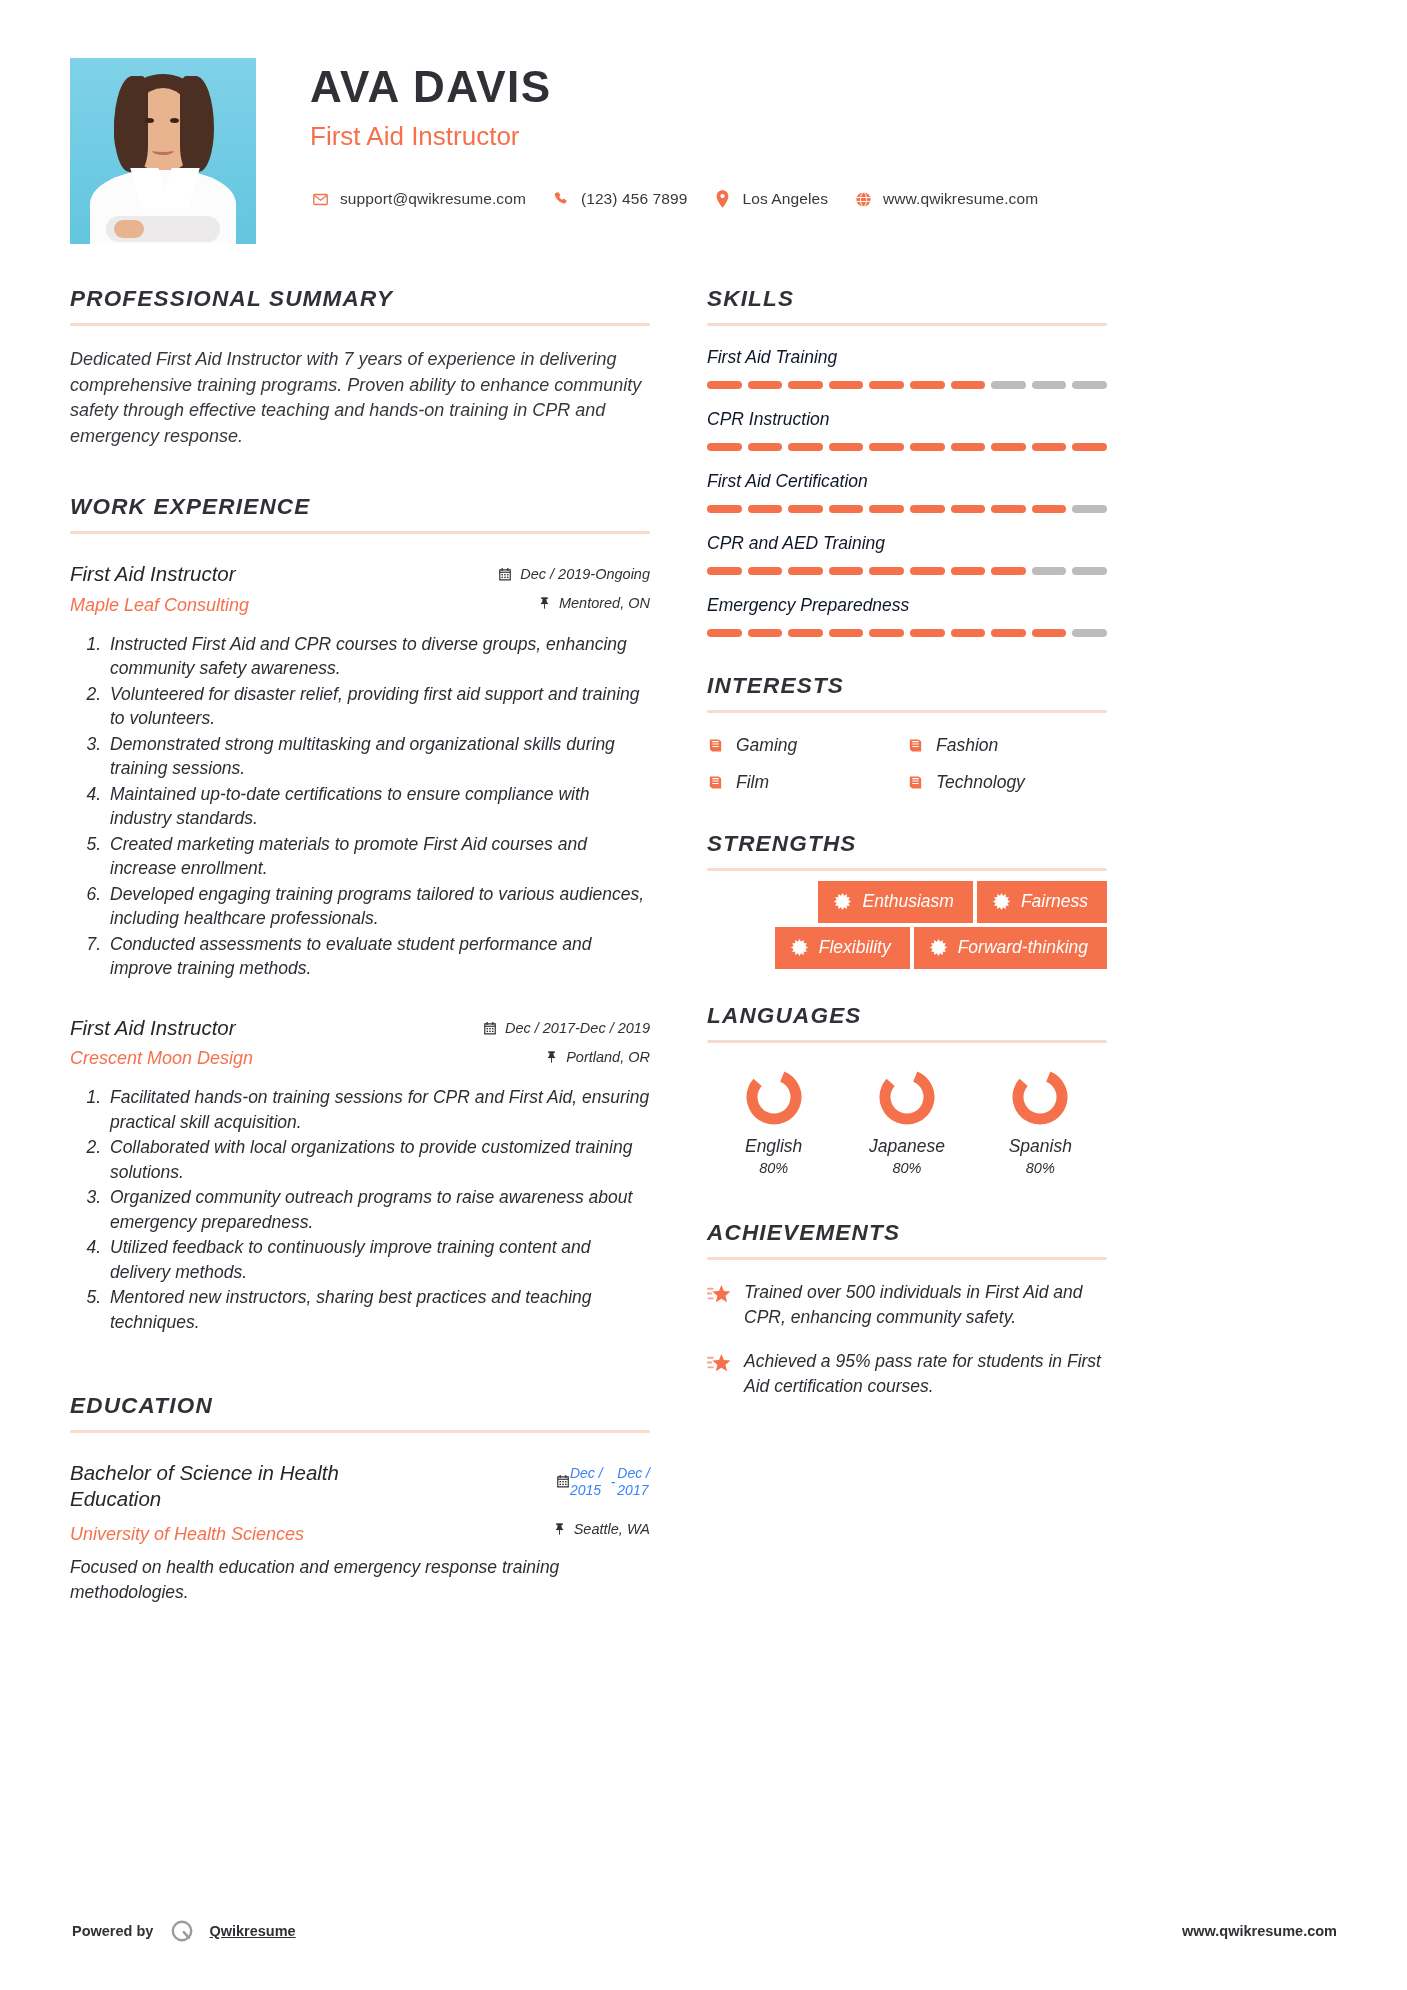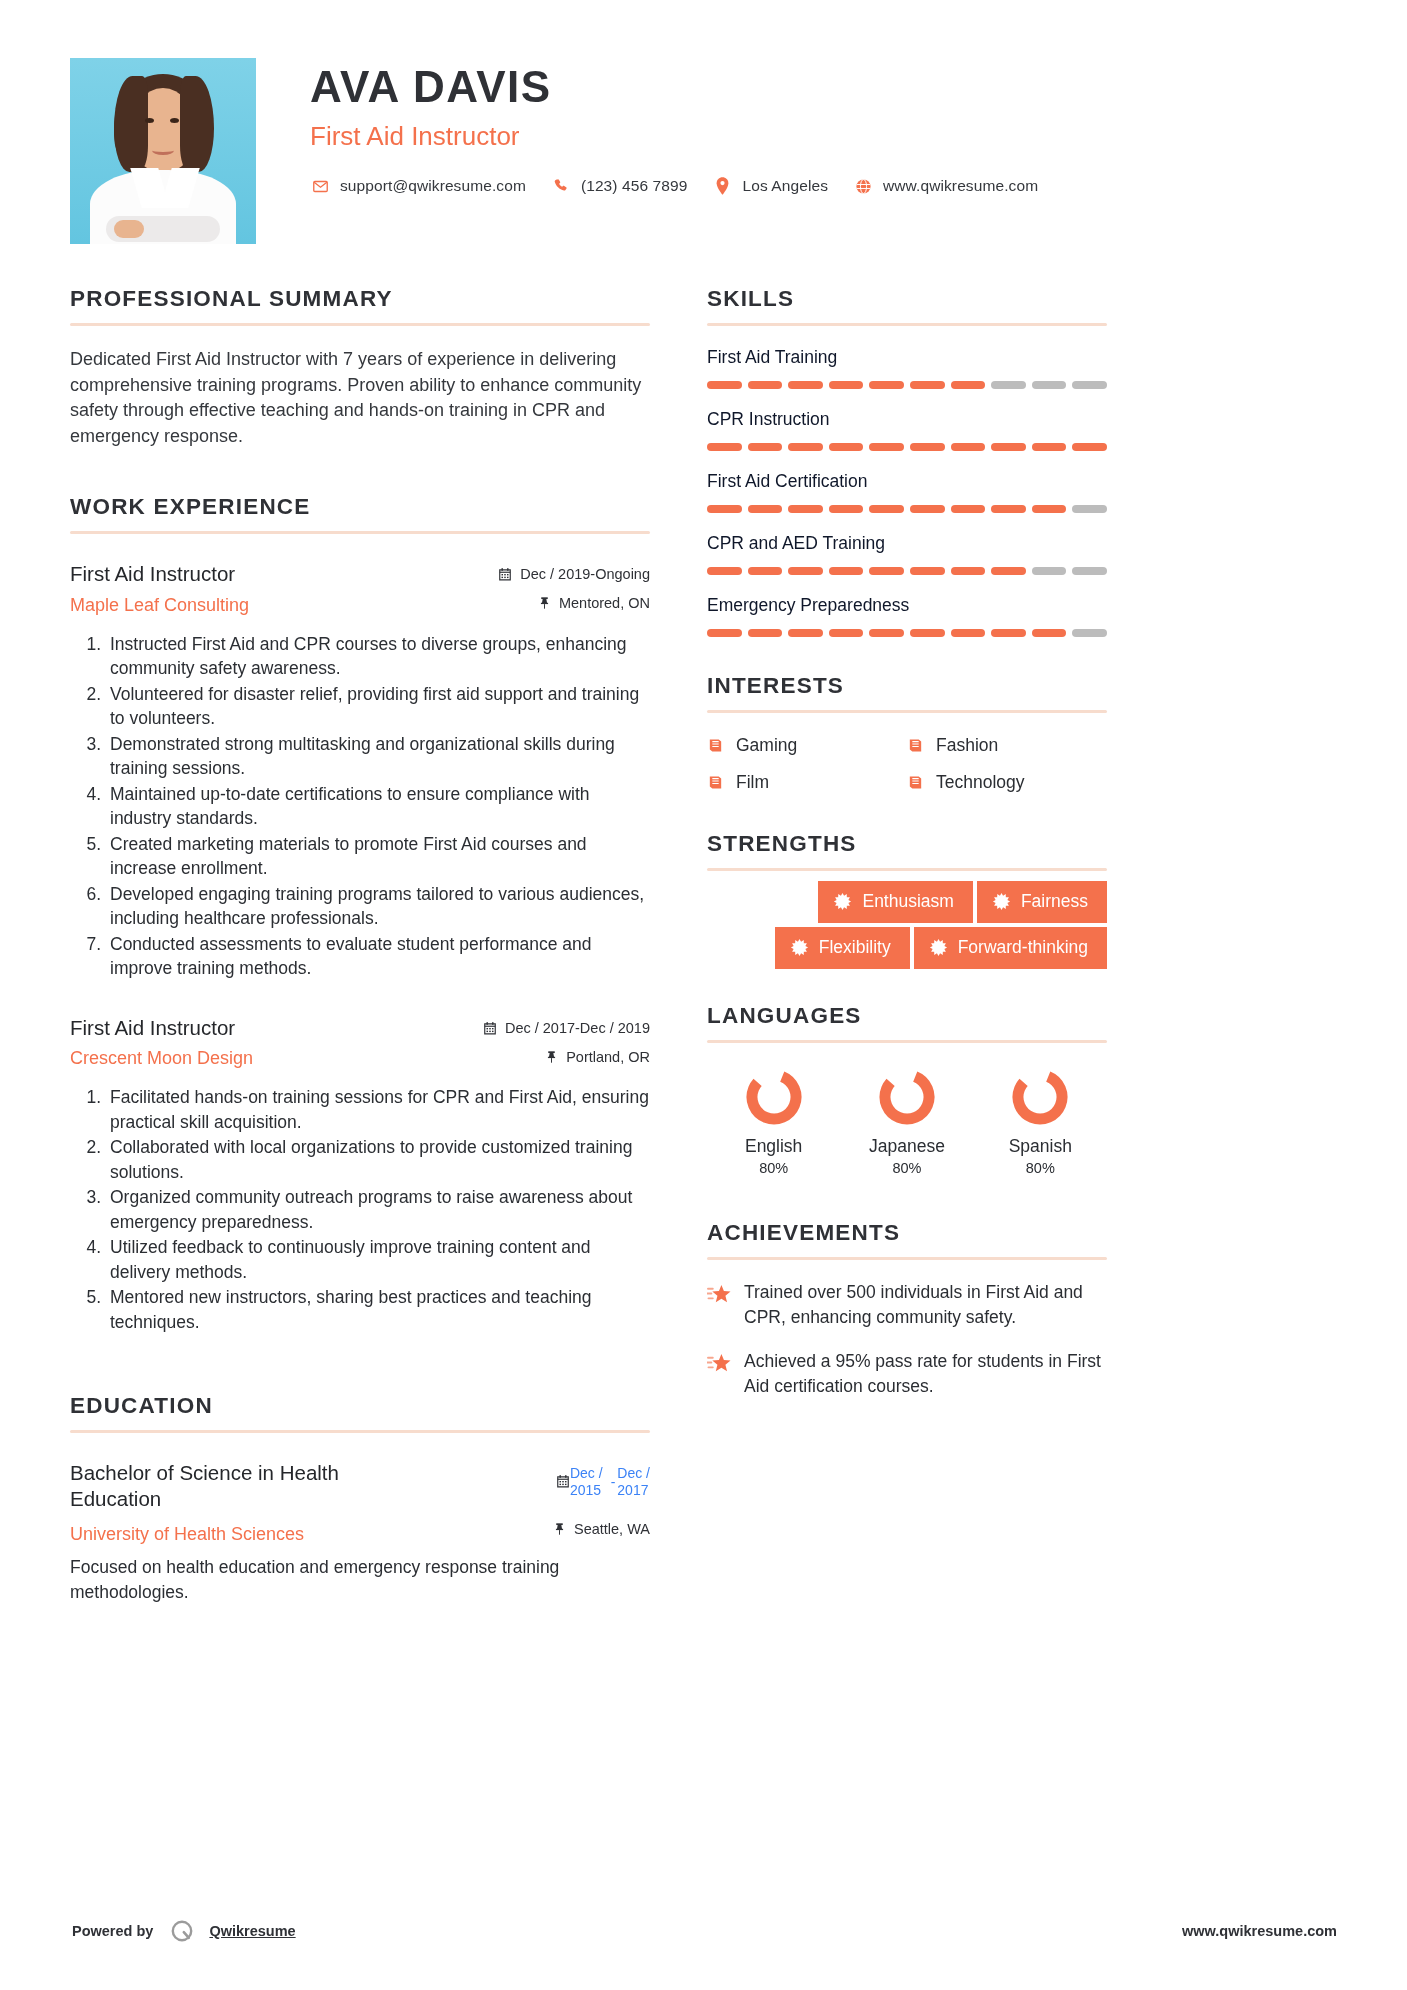--- a/index.html
+++ b/index.html
@@ -115,21 +115,21 @@
   }
   .job-title {
     font-size: 26px;
     color: #f4714c;
     margin-top: 11px;
     font-weight: 400;
   }
   .contact-row {
     display: flex;
     align-items: flex-end;
-    margin-top: 25px;
+    margin-top: 38px;
     font-size: 15.5px;
     color: #35383d;
     gap: 0;
   }
   .contact-item {
     display: flex;
     align-items: center;
     white-space: nowrap;
   }
   .contact-item + .contact-item { margin-left: 25px; }
@@ -158,21 +158,21 @@
     font-weight: bold;
     letter-spacing: 1.2px;
     color: #2f3136;
   }
   .section-rule {
     height: 3px;
     background: #f7dccd;
     margin-top: 11px;
     border-radius: 2px;
   }
-  .section { margin-bottom: 0; }
+  .section { margin-bottom: 0; font-style: italic; }
 
   .summary-text {
     margin-top: 21px;
     font-size: 18px;
     line-height: 1.43;
     color: #35383d;
   }
 
   
   .sec-gap { height: 44px; }

